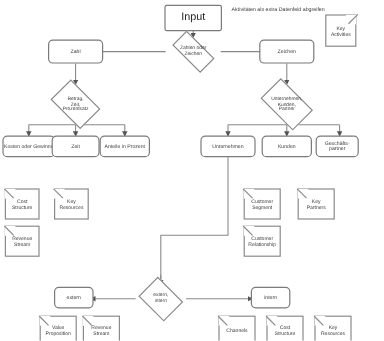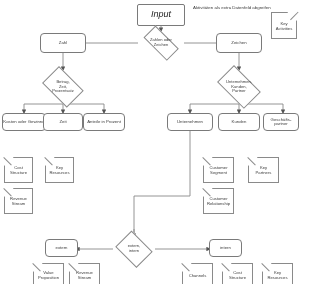--- a/index.html
+++ b/index.html
@@ -168,21 +168,21 @@
     </g>
     <g stroke="#888888" stroke-width="0.9" fill="none">
 
       <path d="M24,104 L104,104"></path>
       <path d="M190,104 L283,104"></path>
 
       <path d="M190,131 L190,196 L134,196 L134,237"></path>
     </g>
   </svg>
 
-  <div class="node box big" style="left:137px; top:4px; width:48px; height:22px;font-style:italic;">
+  <div class="node box big" style="left:137px; top:4px; width:48px; height:22px;">
     <span>Input</span>
   </div>
 
   <div class="annotation" style="left:193px; top:5px;">Aktivitäten als extra Datenfeld abgreifen</div>
 
   <div class="note fold-right" style="left:271px; top:12px; width:26px; height:27px;">
     <span class="fold"></span>
     <span class="foldline"></span>
     <span class="ntext">Key
 Activities</span>

